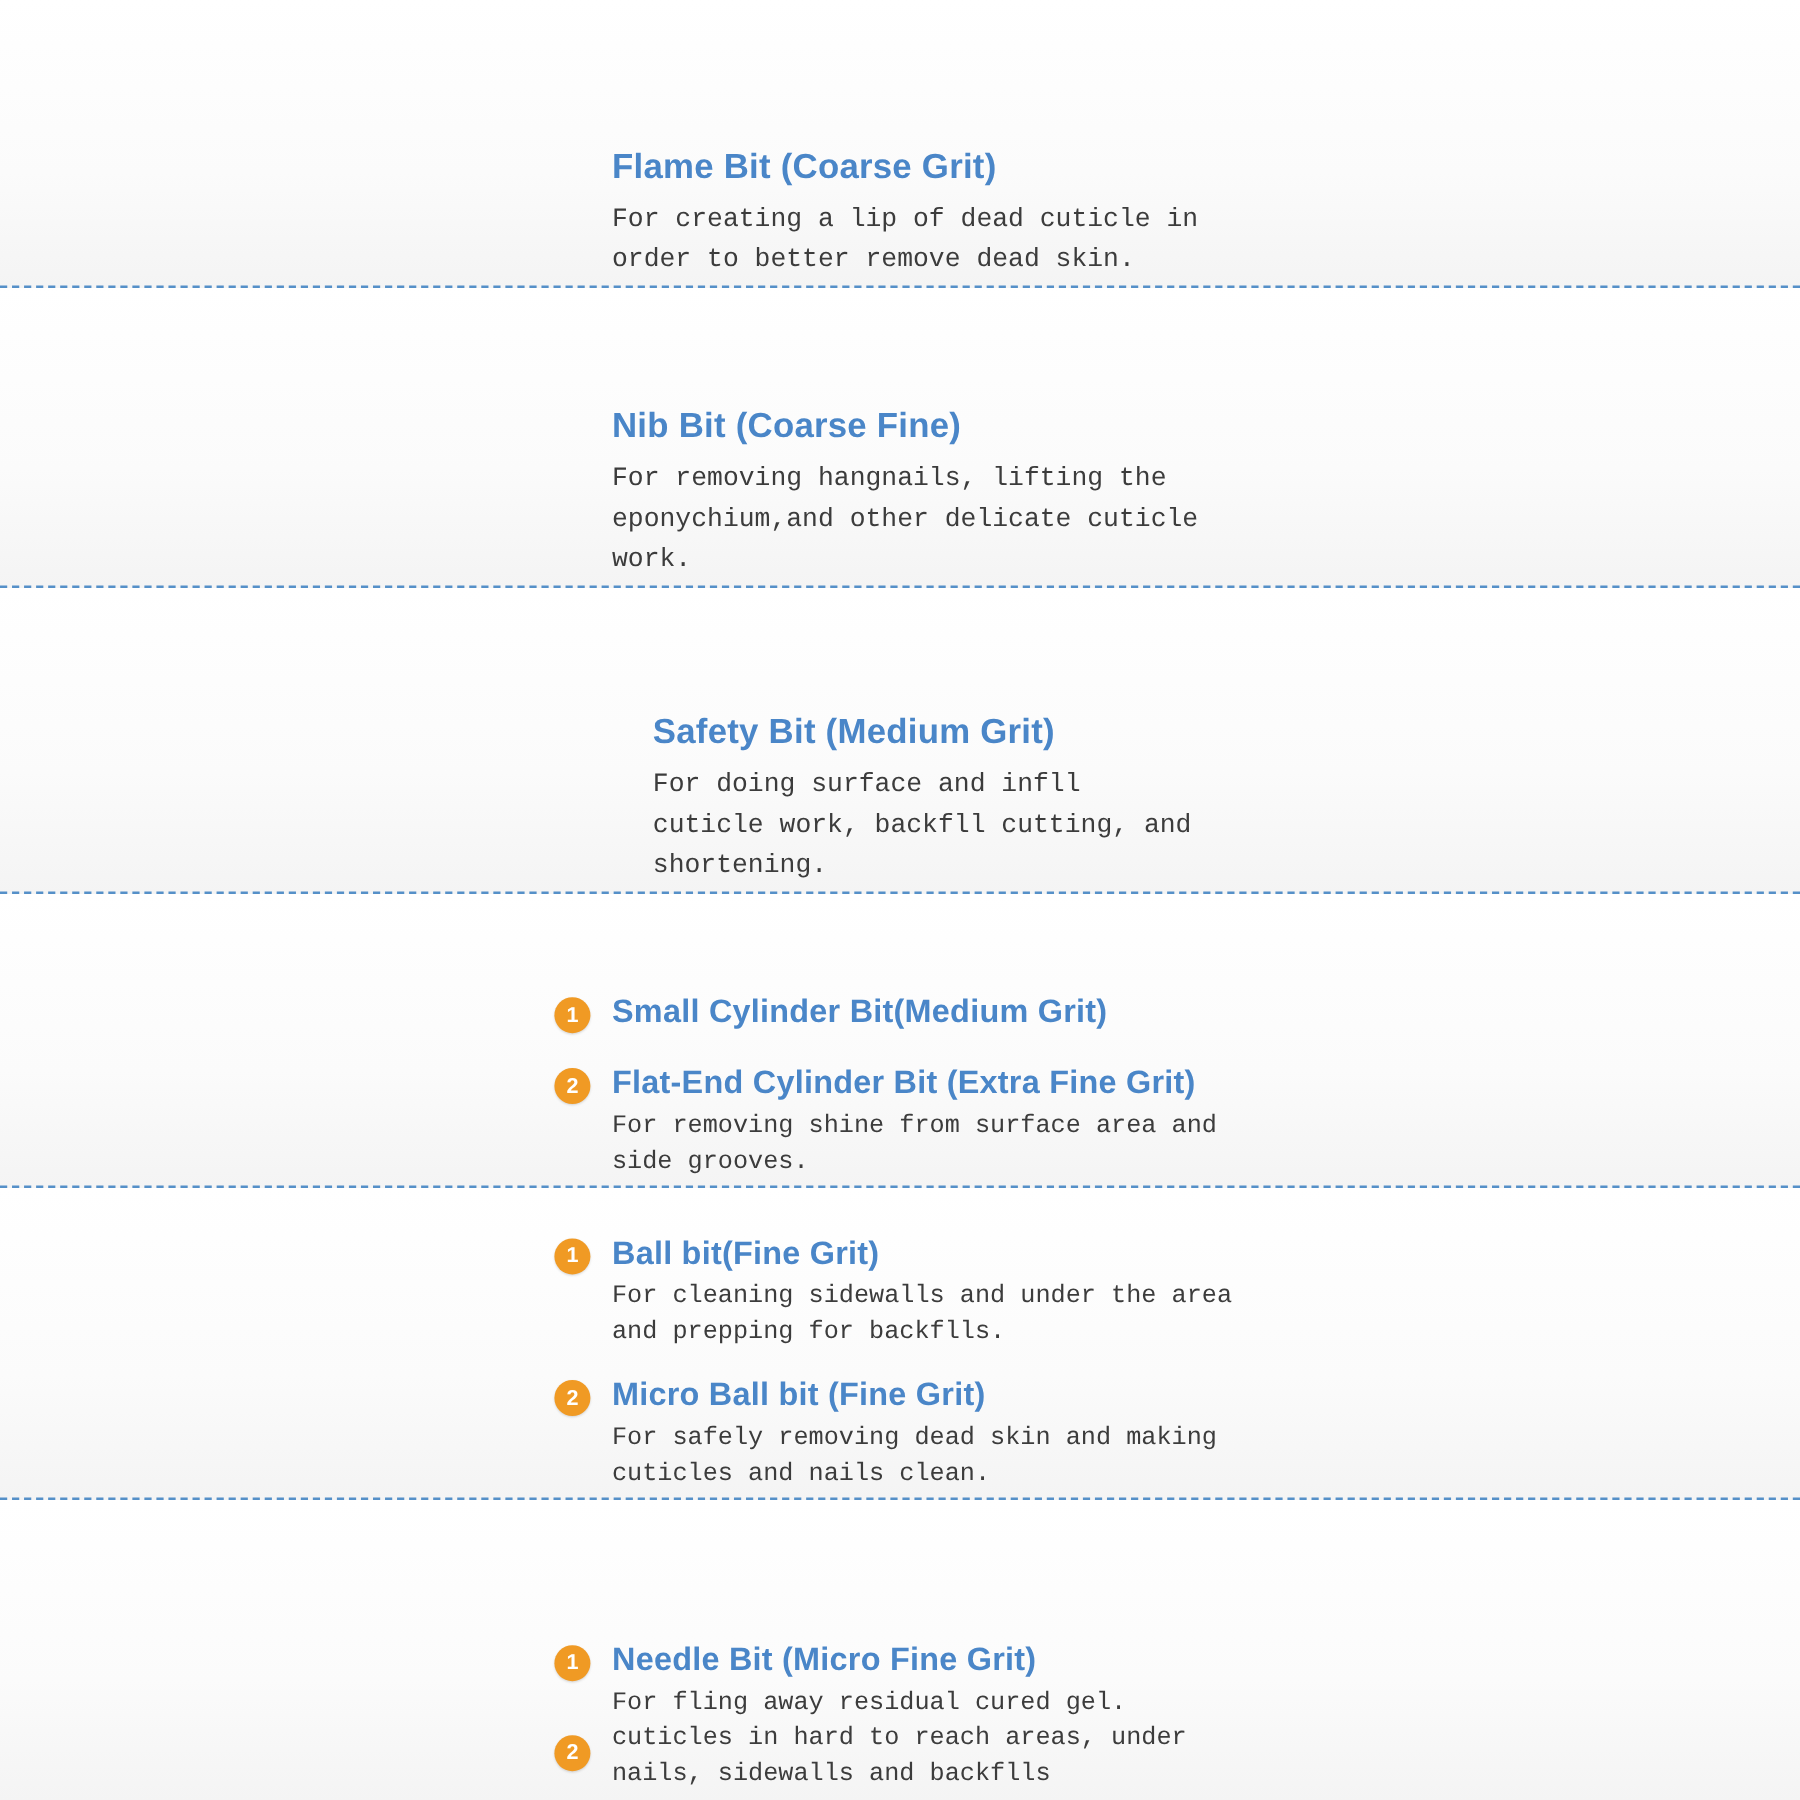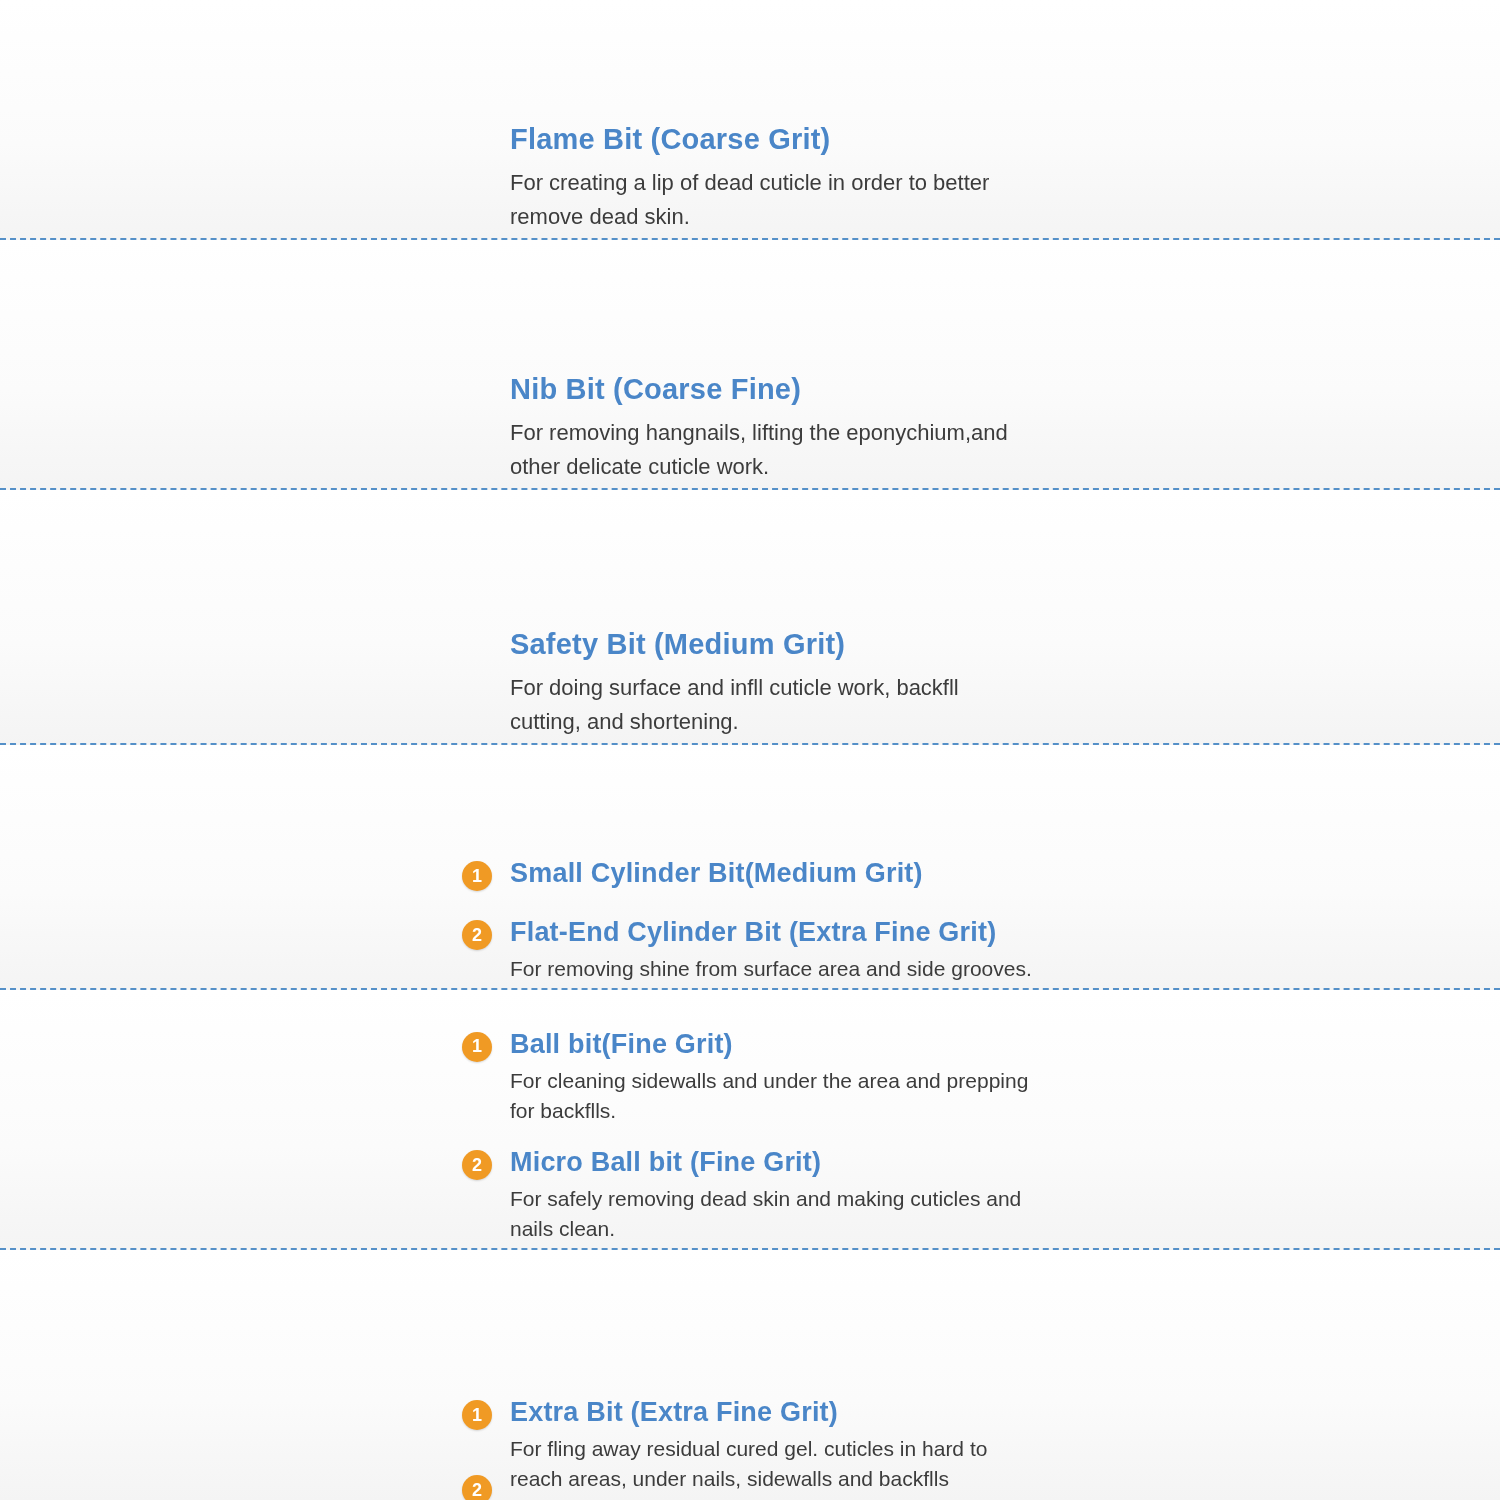--- a/index.html
+++ b/index.html
@@ -114,20 +114,21 @@
     font-weight: bold;
     letter-spacing: 0.2px;
     margin: 0 0 10px 0;
   }
   .desc {
     color: #3c3c3c;
     font-size: 22px;
     line-height: 1.55;
     margin: 0;
     max-width: 640px;
+    font-family: Liberation Mono, monospace;
   }
   .item { position: relative; margin-bottom: 6px; }
   .item + .item { margin-top: 16px; }
   .title.small { font-size: 27px; margin-bottom: 6px; }
   .desc.small { font-size: 21px; line-height: 1.42; max-width: 600px; }
   .bullet {
     position: absolute;
     left: -48px;
     top: 3px;
     width: 30px;
@@ -262,21 +263,21 @@
       <div class="bitfig">
         <div class="circ" style="left:18px; top:90px; width:130px; height:130px;"></div>
         <div class="bit-shank" style="left:78px; top:95px; height:150px;"></div>
         <div class="bit-ring red" style="left:76px; top:155px;"></div>
         <div class="bit-head" style="left:71px; top:10px; width:28px; height:92px; border-radius:50% 50% 45% 45%/72% 72% 28% 28%;"></div>
       </div>
     </div>
     <div class="row-divider" style="top:248px;"></div>
   </div>
 
-  <div class="row" style="height:255px;">
+  <div class="row" style="height:255px;gap:34px;">
     <div class="photo">
       <div class="photo-bg"></div>
       <div class="skin" style="left:-150px; top:-90px; width:360px; height:260px;"></div>
       <div class="skin" style="left:-120px; top:120px; width:320px; height:220px;"></div>
       <div class="nail" style="left:25px; top:30px; width:105px; height:80px; transform:rotate(-8deg);"></div>
       <div class="handpiece" style="left:255px; top:80px; width:245px; transform:rotate(10deg);">
         <div class="flute" style="left:40px; width:145px;"></div>
       </div>
       <div class="shaft" style="left:198px; top:122px; width:65px; transform:rotate(10deg);"></div>
       <div class="ring blue" style="left:238px; top:118px; transform:rotate(10deg);"></div>
@@ -404,21 +405,21 @@
       </div>
       <div class="shaft" style="left:205px; top:128px; width:70px; transform:rotate(18deg);"></div>
       <div class="ring green" style="left:248px; top:122px; transform:rotate(18deg);"></div>
       <div class="grit" style="left:105px; top:143px; width:108px; height:11px; border-radius:6px; transform:rotate(18deg);"></div>
     </div>
 
     <div class="text">
       <div class="item">
         <div class="bullet">1</div>
         <div class="bullet" style="top:78px;">2</div>
-        <div class="title small">Extra Bit (Extra Fine Grit)</div>
+        <div class="title small">Needle Bit (Micro Fine Grit)</div>
         <div class="desc small">For fling away residual cured gel. cuticles in hard to reach areas, under nails, sidewalls and backflls</div>
       </div>
     </div>
 
     <div class="bits">
       <div class="bitfig">
         <div class="circ" style="left:8px; top:95px; width:125px; height:125px;"></div>
         <div class="bitnum" style="left:118px; top:105px;">1</div>
         <div class="bit-shank" style="left:64px; top:95px; height:150px;"></div>
         <div class="bit-ring green" style="left:62px; top:160px;"></div>

